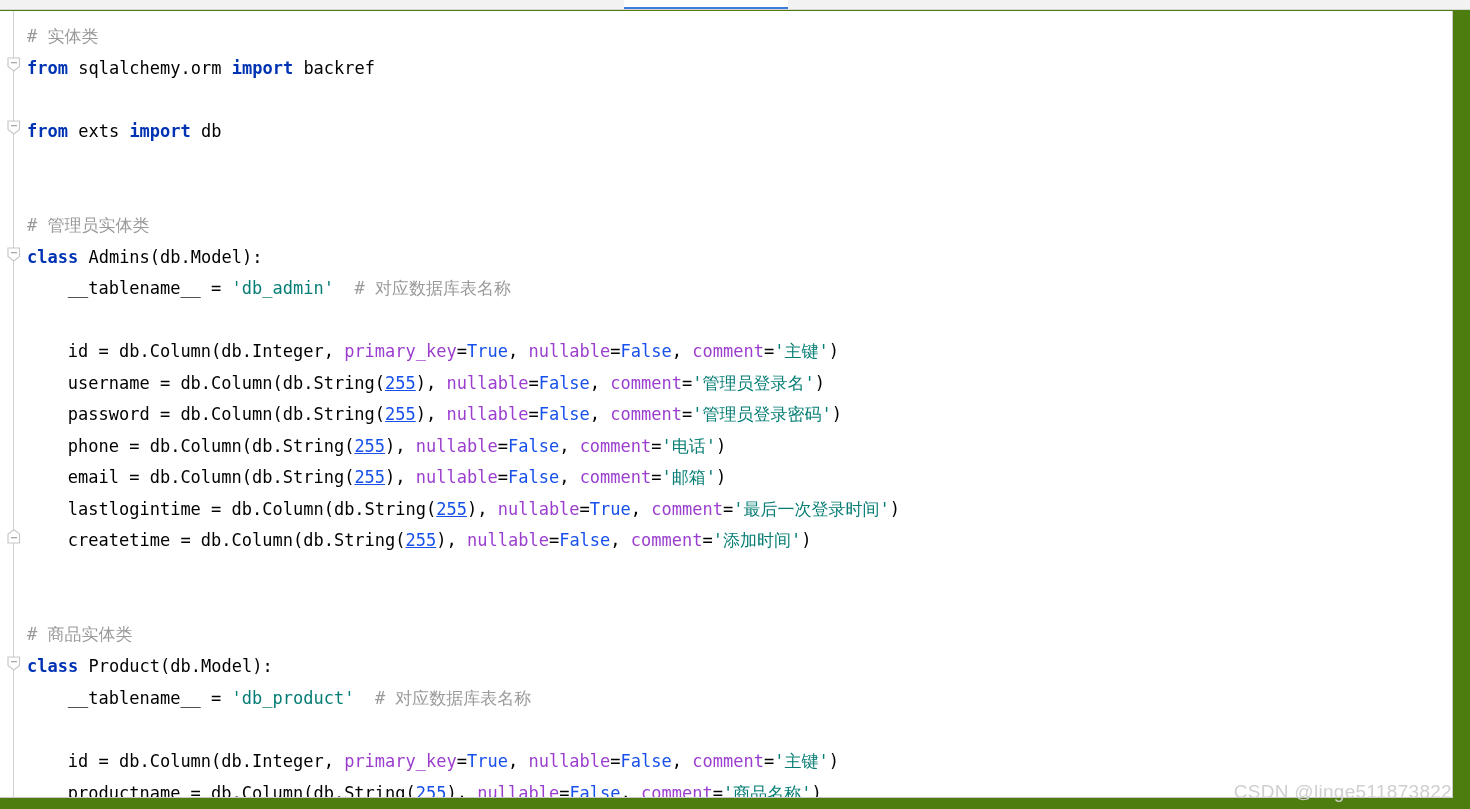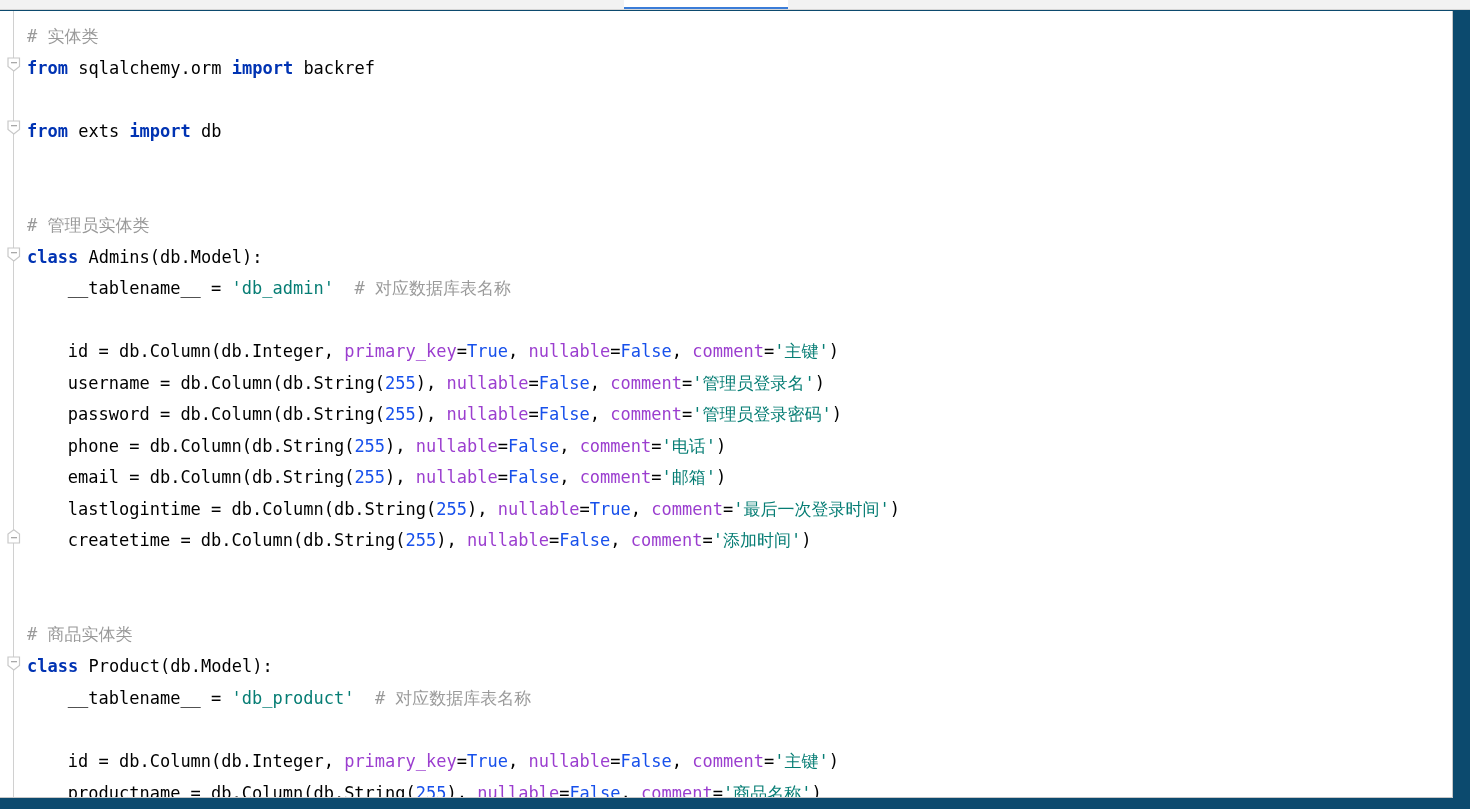--- a/index.html
+++ b/index.html
@@ -9,21 +9,21 @@
     width: 1470px; height: 809px;
     overflow: hidden;
     background: #f2f2f2;
     font-family: "Liberation Sans", sans-serif;
   }
 
   #root {
     position: relative;
     width: 1470px;
     height: 809px;
-    background: #0c4a6e;
+    background: #4d7c0f;
   }
 
   
   .tabbar {
     position: absolute;
     top: 0; left: 0;
     width: 1470px;
     height: 10px;
     background: #f2f2f2;
     border-bottom: 1px solid #d6d6d6;
@@ -100,21 +100,21 @@
     left: 0;
     height: 31.4px;
     line-height: 31.4px;
     white-space: pre;
   }
 
   
   .t-com  { color: #9a9a9a; }
   .t-kw   { color: #0033b3; font-weight: 700; }
   .t-str  { color: #067d74; }
-  .t-num  { color: #1750eb; }
+  .t-num  { color: #1750eb; text-decoration: underline; }
   .t-kwarg{ color: #9b3ecf; }
   .t-bool { color: #1750eb; }
   .t-plain{ color: #000000; }
 
   
   .watermark {
     position: absolute;
     right: 18px;
     bottom: 6px;
     font-family: "Liberation Sans", sans-serif;
@@ -172,14 +172,15 @@
               <path d="M1 1 L12.5 1 L12.5 9.5 L6.8 14 L1 9.5 Z" fill="#ffffff" stroke="#c8c8c8" stroke-width="1.2"></path>
               <rect x="4" y="5" width="6" height="1.3" fill="#a8a8a8"></rect>
             </svg></div>
         </div>
     </div>
 
     <div class="code" id="code"><div class="ln" style="top: 10px; left: 0px;"><span class="t-com"># </span><span class="t-com">实体类</span></div><div class="ln" style="top: 42px; left: 0px;"><span class="t-kw">from</span><span class="t-plain"> sqlalchemy.orm </span><span class="t-kw">import</span><span class="t-plain"> backref</span></div><div class="ln" style="top: 105px; left: 0px;"><span class="t-kw">from</span><span class="t-plain"> exts </span><span class="t-kw">import</span><span class="t-plain"> db</span></div><div class="ln" style="top: 199px; left: 0px;"><span class="t-com"># </span><span class="t-com">管理员实体类</span></div><div class="ln" style="top: 231px; left: 0px;"><span class="t-kw">class</span><span class="t-plain"> Admins(db.Model):</span></div><div class="ln" style="top: 262px; left: 40.8px;"><span class="t-plain">__tablename__ = </span><span class="t-str">'db_admin'</span><span class="t-plain">  </span><span class="t-com"># </span><span class="t-com">对应数据库表名称</span></div><div class="ln" style="top: 325px; left: 40.8px;"><span class="t-plain">id = db.Column(db.Integer, </span><span class="t-kwarg">primary_key</span><span class="t-plain">=</span><span class="t-bool">True</span><span class="t-plain">, </span><span class="t-kwarg">nullable</span><span class="t-plain">=</span><span class="t-bool">False</span><span class="t-plain">, </span><span class="t-kwarg">comment</span><span class="t-plain">=</span><span class="t-str">'主键'</span><span class="t-plain">)</span></div><div class="ln" style="top: 357px; left: 40.8px;"><span class="t-plain">username = db.Column(db.String(</span><span class="t-num">255</span><span class="t-plain">), </span><span class="t-kwarg">nullable</span><span class="t-plain">=</span><span class="t-bool">False</span><span class="t-plain">, </span><span class="t-kwarg">comment</span><span class="t-plain">=</span><span class="t-str">'管理员登录名'</span><span class="t-plain">)</span></div><div class="ln" style="top: 388px; left: 40.8px;"><span class="t-plain">password = db.Column(db.String(</span><span class="t-num">255</span><span class="t-plain">), </span><span class="t-kwarg">nullable</span><span class="t-plain">=</span><span class="t-bool">False</span><span class="t-plain">, </span><span class="t-kwarg">comment</span><span class="t-plain">=</span><span class="t-str">'管理员登录密码'</span><span class="t-plain">)</span></div><div class="ln" style="top: 420px; left: 40.8px;"><span class="t-plain">phone = db.Column(db.String(</span><span class="t-num">255</span><span class="t-plain">), </span><span class="t-kwarg">nullable</span><span class="t-plain">=</span><span class="t-bool">False</span><span class="t-plain">, </span><span class="t-kwarg">comment</span><span class="t-plain">=</span><span class="t-str">'电话'</span><span class="t-plain">)</span></div><div class="ln" style="top: 451px; left: 40.8px;"><span class="t-plain">email = db.Column(db.String(</span><span class="t-num">255</span><span class="t-plain">), </span><span class="t-kwarg">nullable</span><span class="t-plain">=</span><span class="t-bool">False</span><span class="t-plain">, </span><span class="t-kwarg">comment</span><span class="t-plain">=</span><span class="t-str">'邮箱'</span><span class="t-plain">)</span></div><div class="ln" style="top: 483px; left: 40.8px;"><span class="t-plain">lastlogintime = db.Column(db.String(</span><span class="t-num">255</span><span class="t-plain">), </span><span class="t-kwarg">nullable</span><span class="t-plain">=</span><span class="t-bool">True</span><span class="t-plain">, </span><span class="t-kwarg">comment</span><span class="t-plain">=</span><span class="t-str">'最后一次登录时间'</span><span class="t-plain">)</span></div><div class="ln" style="top: 514px; left: 40.8px;"><span class="t-plain">createtime = db.Column(db.String(</span><span class="t-num">255</span><span class="t-plain">), </span><span class="t-kwarg">nullable</span><span class="t-plain">=</span><span class="t-bool">False</span><span class="t-plain">, </span><span class="t-kwarg">comment</span><span class="t-plain">=</span><span class="t-str">'添加时间'</span><span class="t-plain">)</span></div><div class="ln" style="top: 608px; left: 0px;"><span class="t-com"># </span><span class="t-com">商品实体类</span></div><div class="ln" style="top: 640px; left: 0px;"><span class="t-kw">class</span><span class="t-plain"> Product(db.Model):</span></div><div class="ln" style="top: 672px; left: 40.8px;"><span class="t-plain">__tablename__ = </span><span class="t-str">'db_product'</span><span class="t-plain">  </span><span class="t-com"># </span><span class="t-com">对应数据库表名称</span></div><div class="ln" style="top: 735px; left: 40.8px;"><span class="t-plain">id = db.Column(db.Integer, </span><span class="t-kwarg">primary_key</span><span class="t-plain">=</span><span class="t-bool">True</span><span class="t-plain">, </span><span class="t-kwarg">nullable</span><span class="t-plain">=</span><span class="t-bool">False</span><span class="t-plain">, </span><span class="t-kwarg">comment</span><span class="t-plain">=</span><span class="t-str">'主键'</span><span class="t-plain">)</span></div><div class="ln" style="top: 767px; left: 40.8px;"><span class="t-plain">productname = db.Column(db.String(</span><span class="t-num">255</span><span class="t-plain">), </span><span class="t-kwarg">nullable</span><span class="t-plain">=</span><span class="t-bool">False</span><span class="t-plain">, </span><span class="t-kwarg">comment</span><span class="t-plain">=</span><span class="t-str">'商品名称'</span><span class="t-plain">)</span></div></div>
 
   </div>
 
+  <div class="watermark">CSDN @linge511873822</div>
 
 </div>
 
 </body></html>

